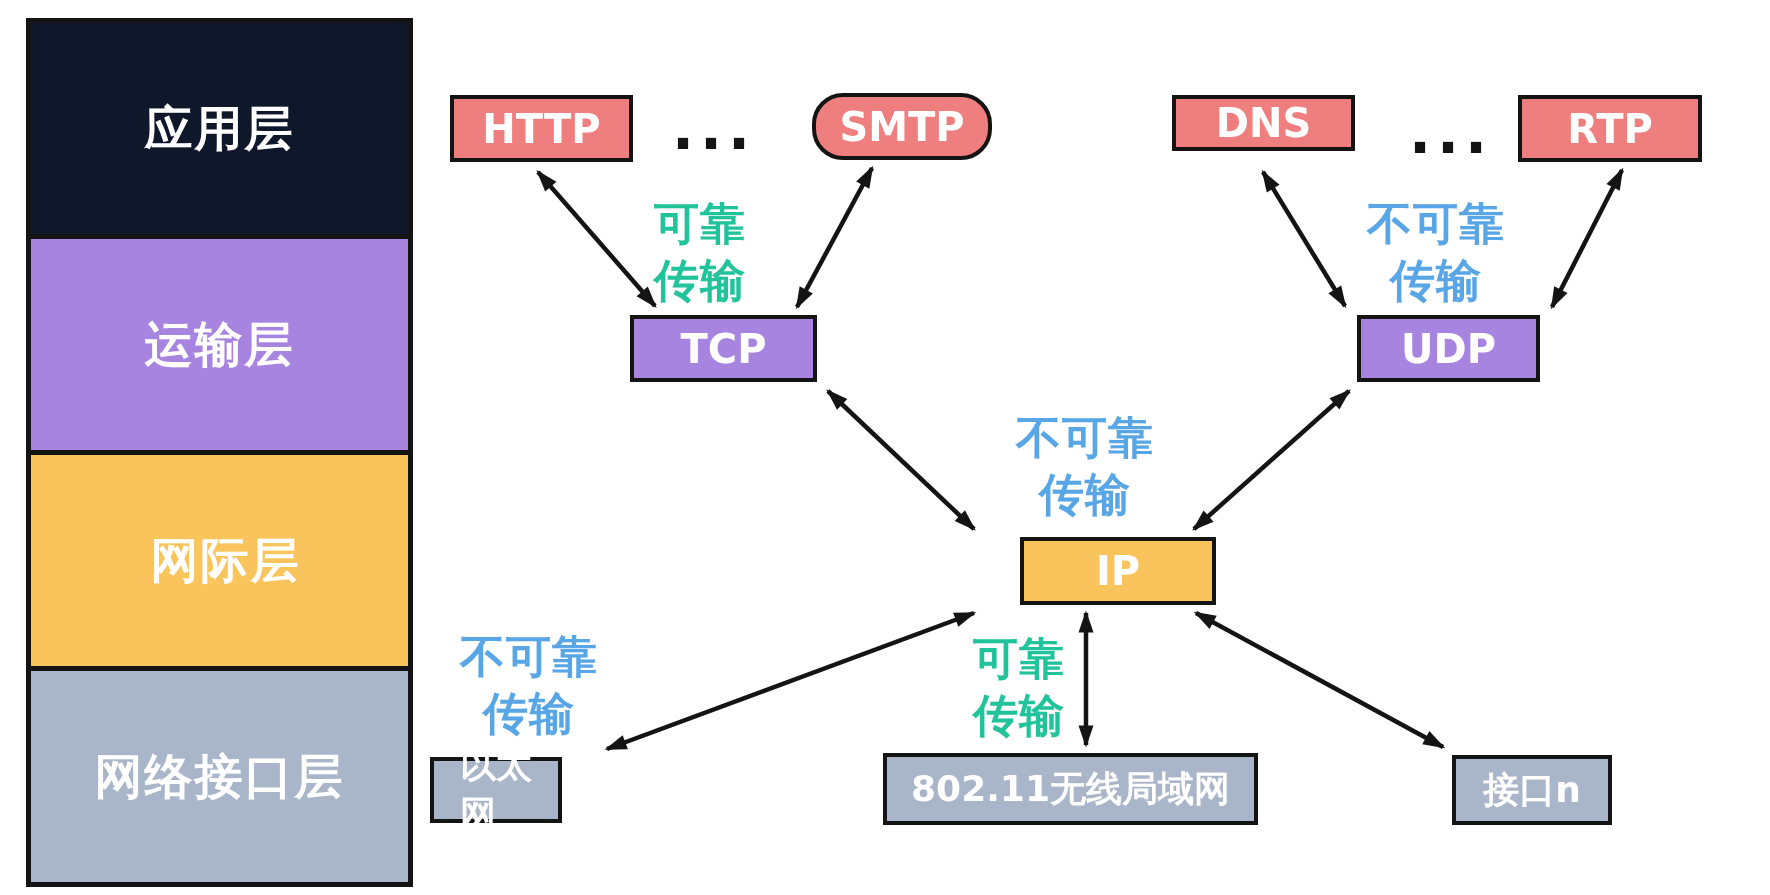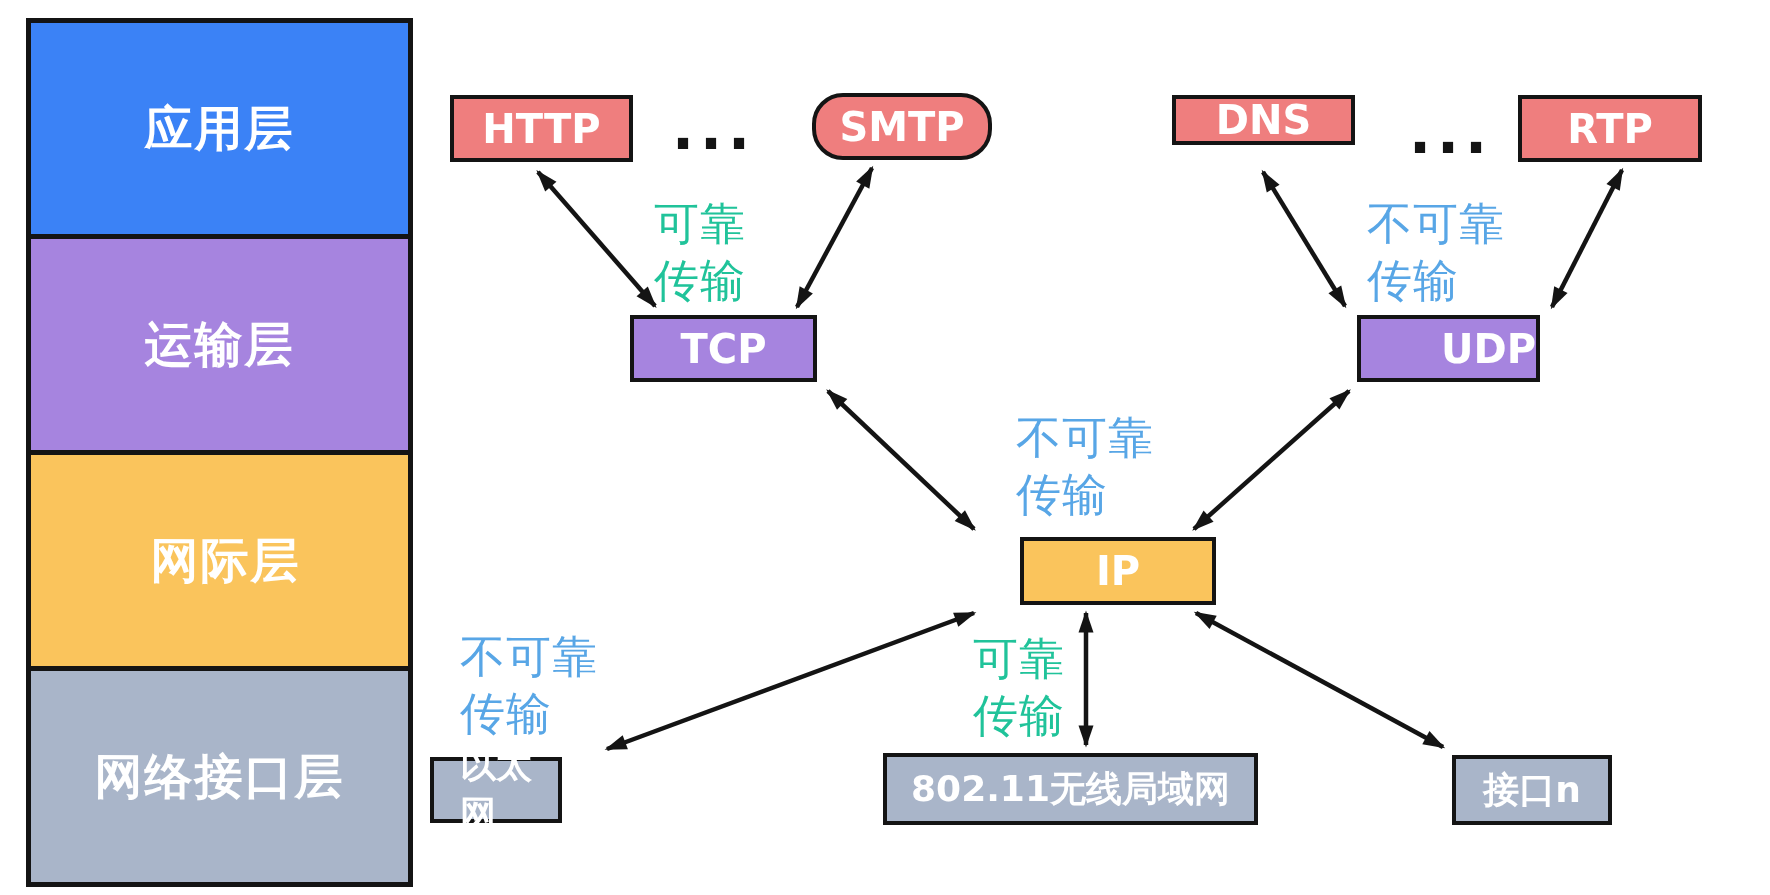--- a/index.html
+++ b/index.html
@@ -32,63 +32,63 @@
     position:absolute;
     border:4px solid #141414;
     box-sizing:border-box;
     display:flex;align-items:center;justify-content:center;
     color:#ffffff;font-weight:bold;
   }
   .node-label{color:#ffffff;font-weight:bold;font-size:40px;}
   .node-label.small{font-size:36px;}
   #node-http {left:450px; top:95px;  width:183px;height:67px;}
   #node-smtp {left:812px; top:93px;  width:180px;height:67px;border-radius:31px;}
-  #node-dns  {left:1172px;top:95px;  width:183px;height:50px;}
+  #node-dns  {left:1172px;top:95px;  width:183px;height:56px;}
   #node-rtp  {left:1518px;top:95px;  width:184px;height:67px;}
   #node-tcp  {left:630px; top:315px; width:187px;height:67px;}
-  #node-udp  {left:1357px;top:315px; width:183px;height:67px;justify-content:flex-end;}
+  #node-udp  {left:1357px;top:315px; width:183px;height:67px;}
   #node-ip   {left:1020px; top:537px; width:196px;height:68px;}
   #node-eth  {left:430px; top:757px; width:132px;height:66px;padding-left:26px;}
   #node-wlan {left:883px; top:753px; width:375px;height:72px;}
   #node-ifn  {left:1452px;top:755px; width:160px;height:70px;}
   
   .dots{
     position:absolute;
     transform:translateX(-50%);
     color:#141414;font-size:58px;font-weight:bold;letter-spacing:6px;
     line-height:1;
   }
   #dots-left {left:714px; top:100px;}
   #dots-right{left:1451px;top:104px;}
   
   .annotation{
     position:absolute;
     transform:translate(-50%,-50%);
-    font-size:45px;font-weight:normal;
+    font-size:45px;font-weight:bold;
     line-height:57px;
-    text-align:left;
+    text-align:center;
     white-space:pre-line;
     letter-spacing:1px;
   }
   #ann-tcp {left:700px; top:252px;}
   #ann-udp {left:1436px;top:252px;}
   #ann-ip  {left:1085px;top:466px;}
   #ann-eth {left:529px; top:685px;}
   #ann-wlan{left:1019px;top:687px;}
   
   #arrows{position:absolute;left:0;top:0;pointer-events:none;}
   #arrows line{stroke:#141414;stroke-width:4.5px;}
 </style>
 </head>
 <body>
 
 <div id="canvas">
 
   <div id="stack">
-    <div class="layer" style="background-color: #3b82f6;">
+    <div class="layer" style="background-color: #0f172a;">
       <span class="layer-label">应用层</span>
     </div>
     <div class="layer" style="background-color: rgb(166, 132, 223);">
       <span class="layer-label">运输层</span>
     </div>
     <div class="layer" style="background-color: rgb(250, 196, 92); padding-left: 12px;">
       <span class="layer-label">网际层</span>
     </div>
     <div class="layer" style="background-color: rgb(169, 181, 201);">
       <span class="layer-label">网络接口层</span>

